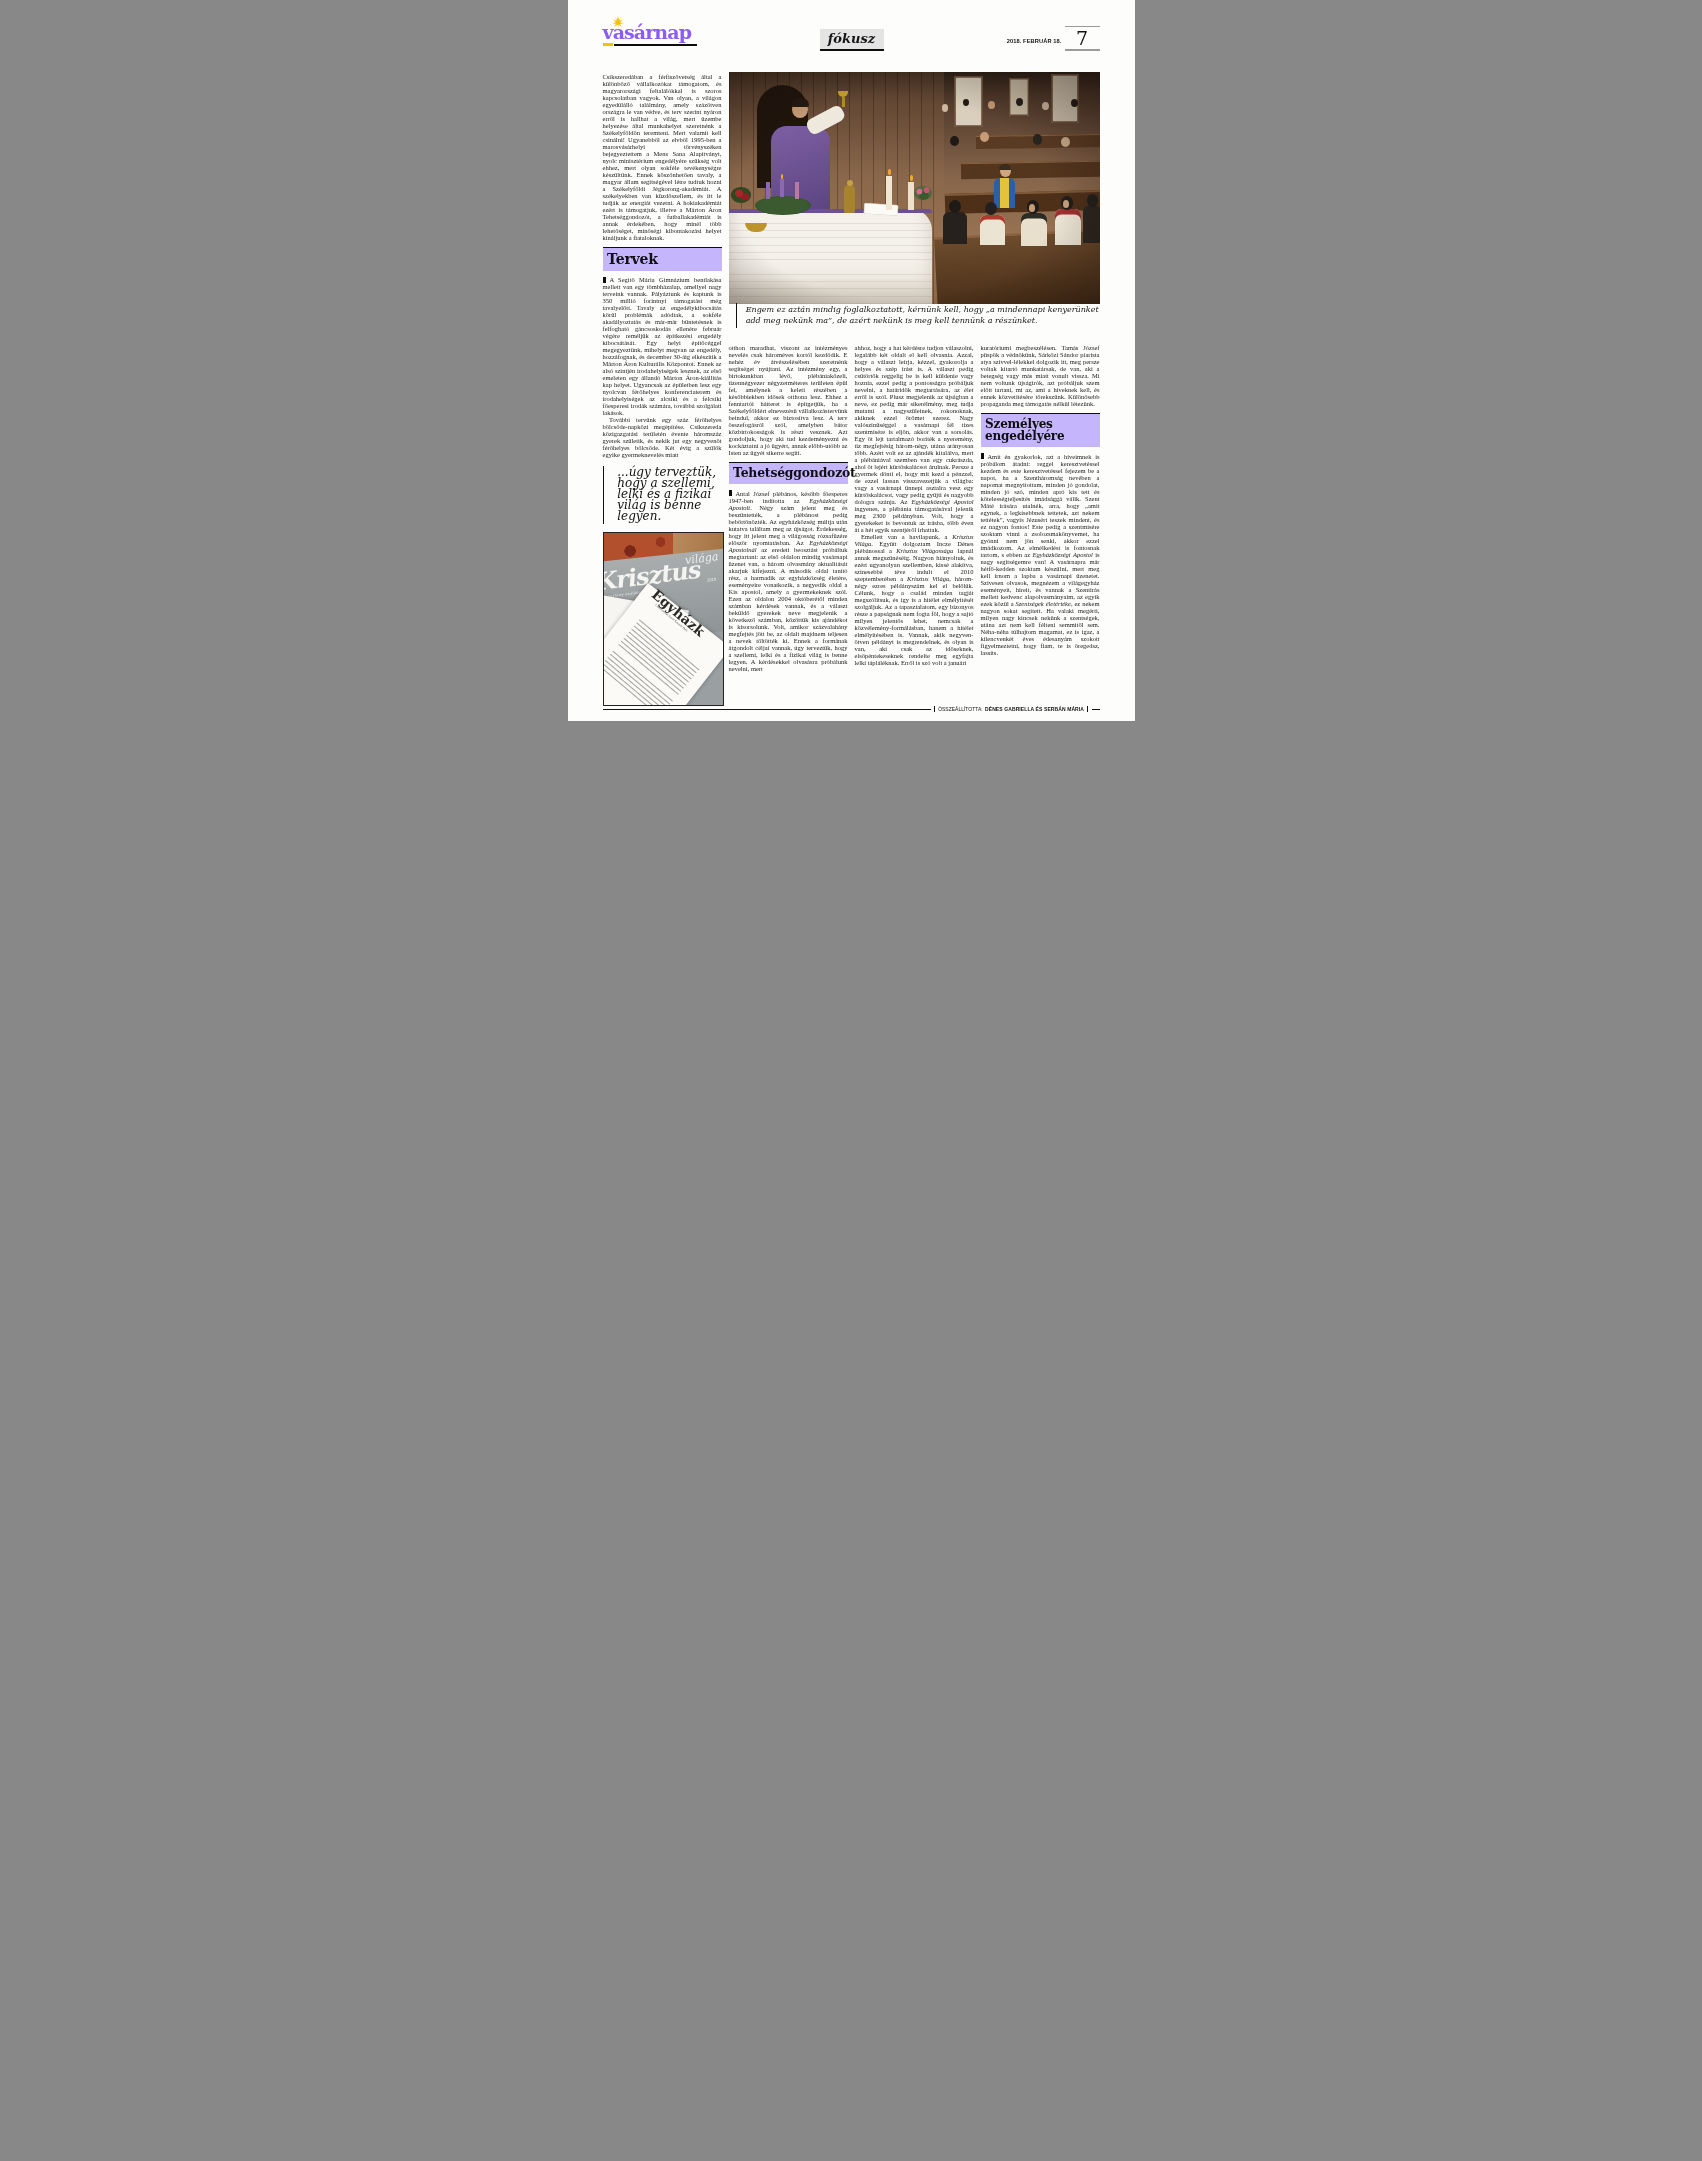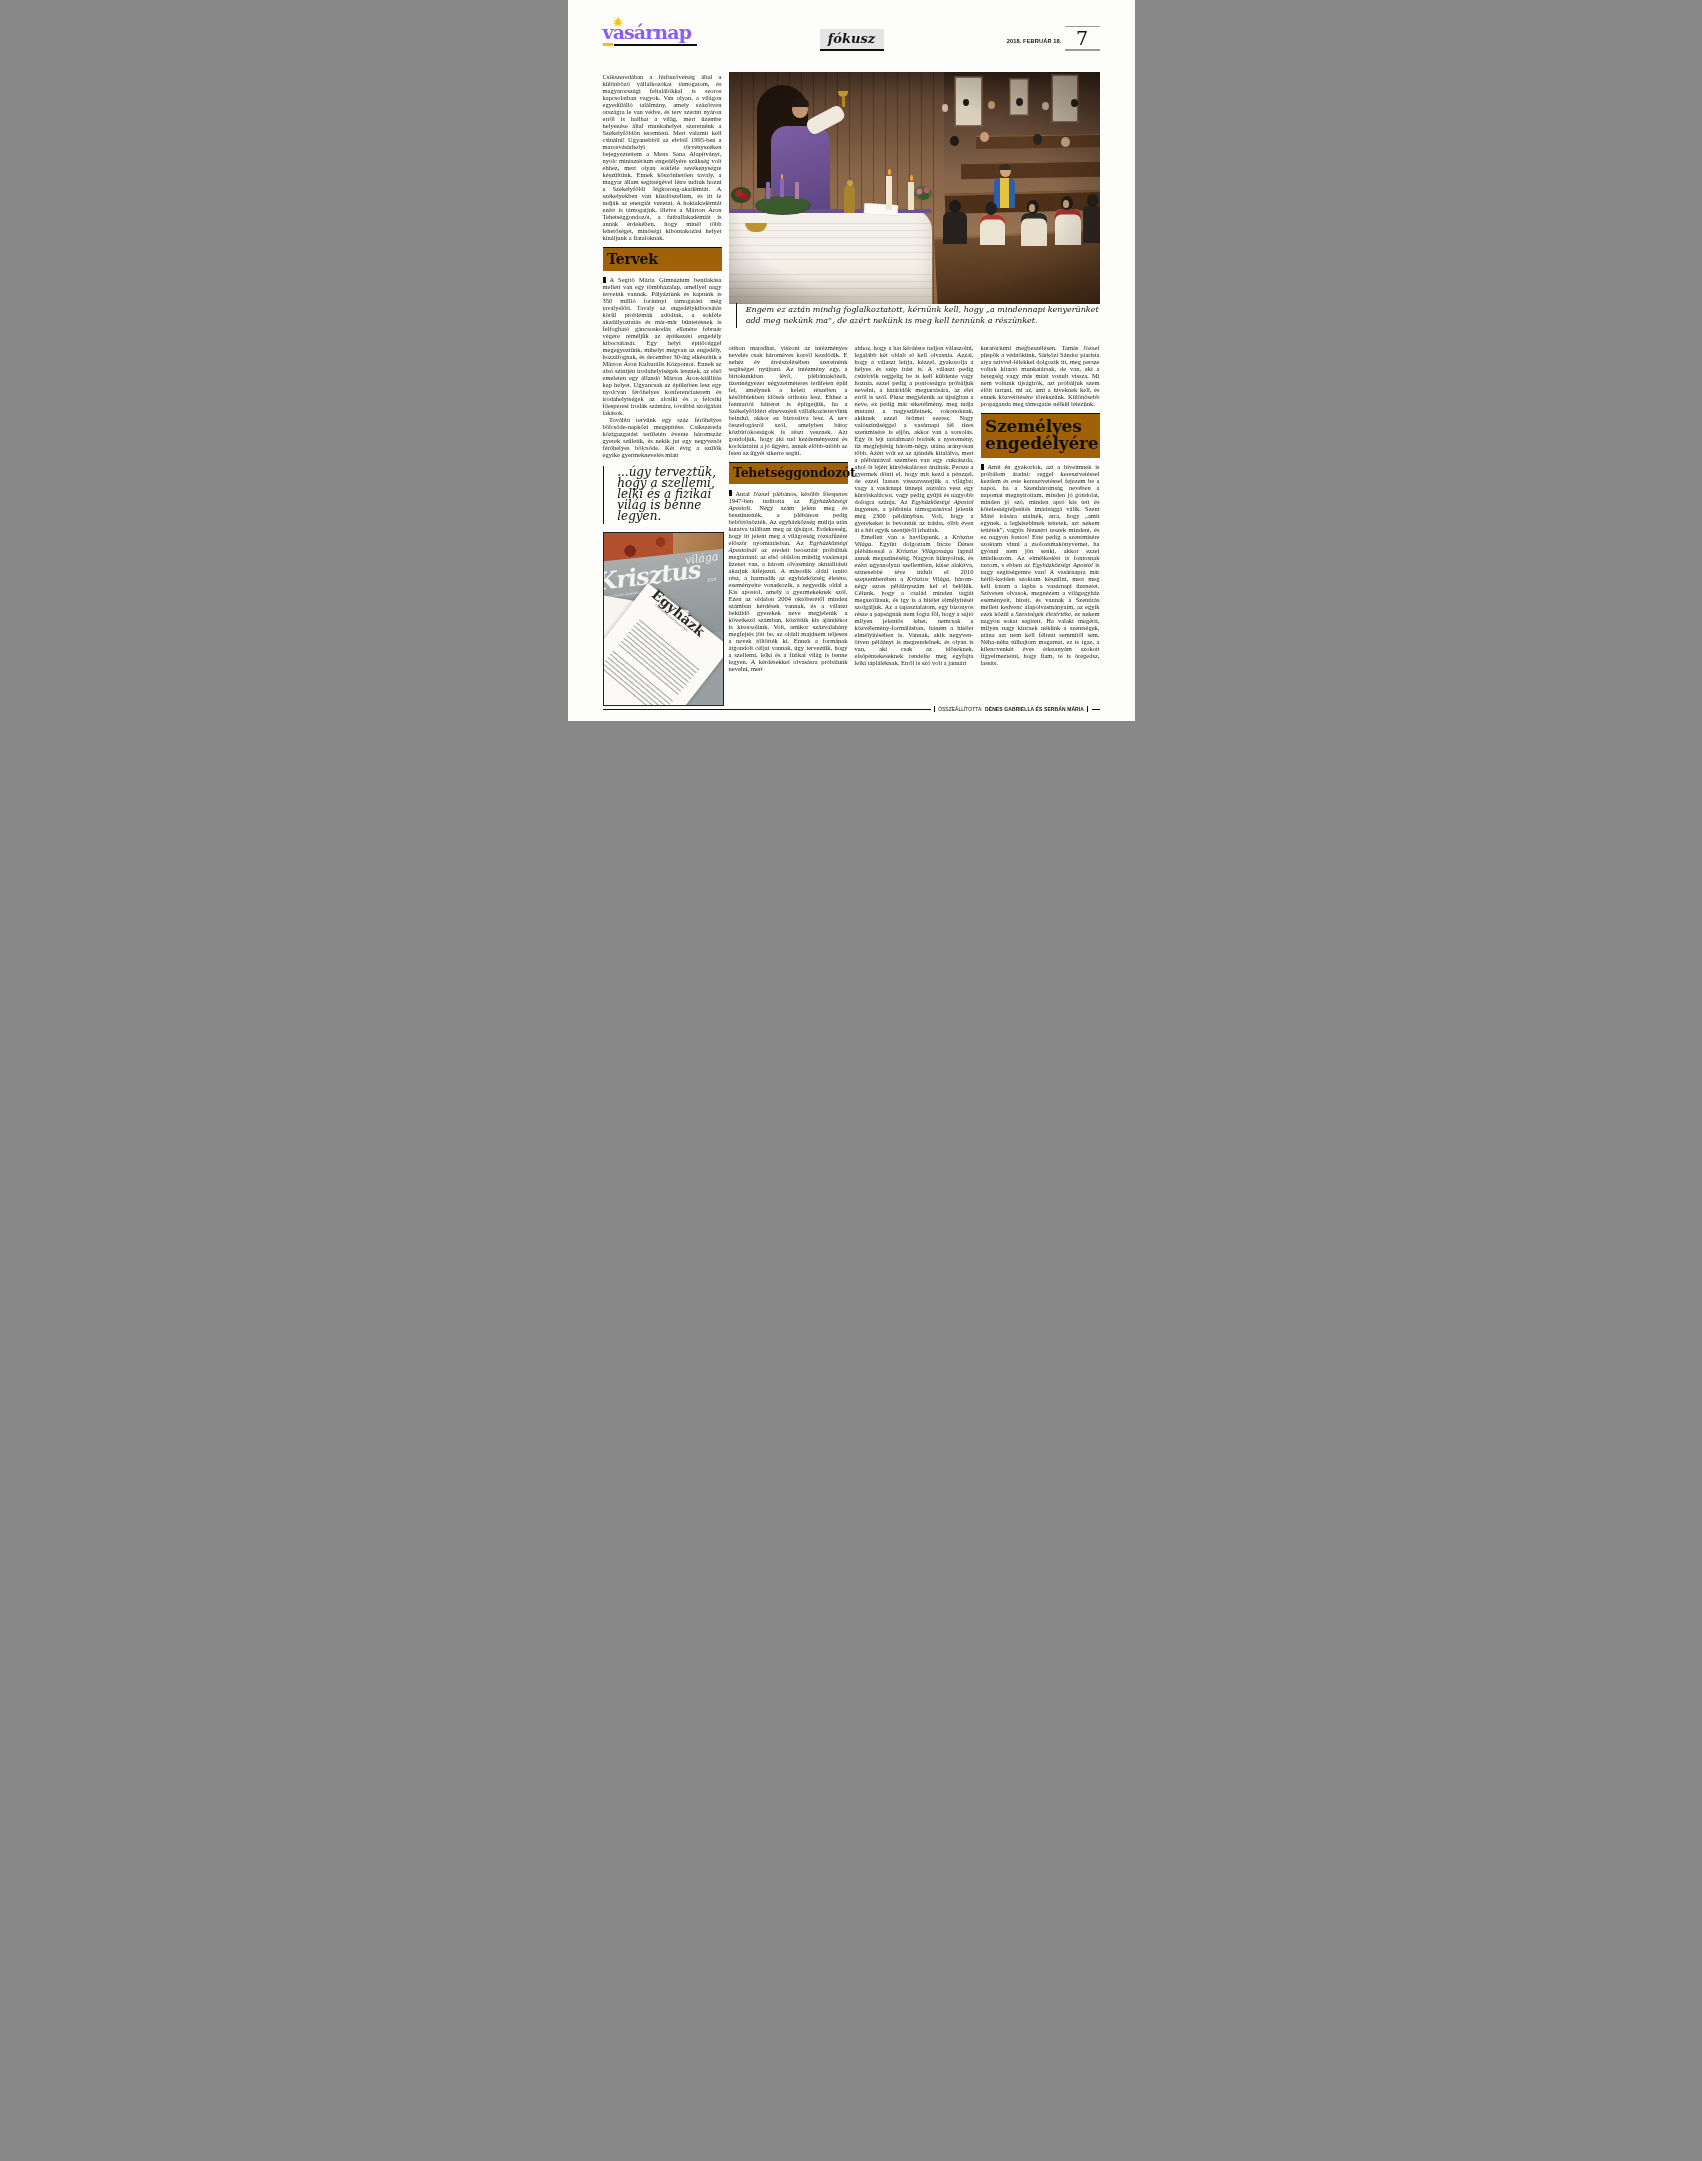--- a/index.html
+++ b/index.html
@@ -23,26 +23,26 @@
   .pageno{position:absolute;left:497px;top:26px;width:35px;text-align:center;}
   .pageno .bar{height:1.4px;background:#9b9b9b;}
   .pageno .num{font-family:"DejaVu Serif",serif;font-size:19px;line-height:22px;color:#111;}
   
   .col{position:absolute;width:119px;}
   .col p{margin:0;font-size:6.5px;line-height:7px;text-align:justify;hyphens:auto;}
   .col p.indent{text-indent:6.4px;}
   .marker{display:inline-block;width:3.7px;height:6px;background:#0f0f0f;margin-right:3.2px;
           vertical-align:-0.5px;}
   em{font-style:italic;}
-  .section-heading{border-top:1.8px solid #0f0f0f;background:#a16207;margin:6px 0 5.5px;
+  .section-heading{border-top:1.8px solid #0f0f0f;background:#c4b5fd;margin:6px 0 5.5px;
       padding:3.7px 0.9px 4.6px 4.6px;font-family:"DejaVu Serif",serif;font-weight:bold;
       letter-spacing:-0.2px;color:#101010;line-height:1.04;}
   .h-tervek{font-size:14px;}
   .h-sajto{font-size:12.4px;}
-  .h-szemelyes{font-size:17px;}
+  .h-szemelyes{font-size:12px;}
   .h-szemelyes span{display:block;}
   .pullquote{border-left:1.4px solid #101010;padding:1.8px 0 1.8px 13.7px;margin:7.3px 0 7.3px;
       font-family:"DejaVu Serif",serif;font-style:italic;font-size:12px;line-height:11px;
       color:#101010;}
   
   .caption{position:absolute;left:168px;top:303px;width:361px;border-left:1.4px solid #101010;
       padding:0.9px 0 0.9px 9.2px;font-family:"DejaVu Serif",serif;font-style:italic;
       font-size:8px;line-height:11.4px;color:#131313;}
   
   .footer{position:absolute;left:35px;top:706px;width:497px;display:flex;align-items:center;

